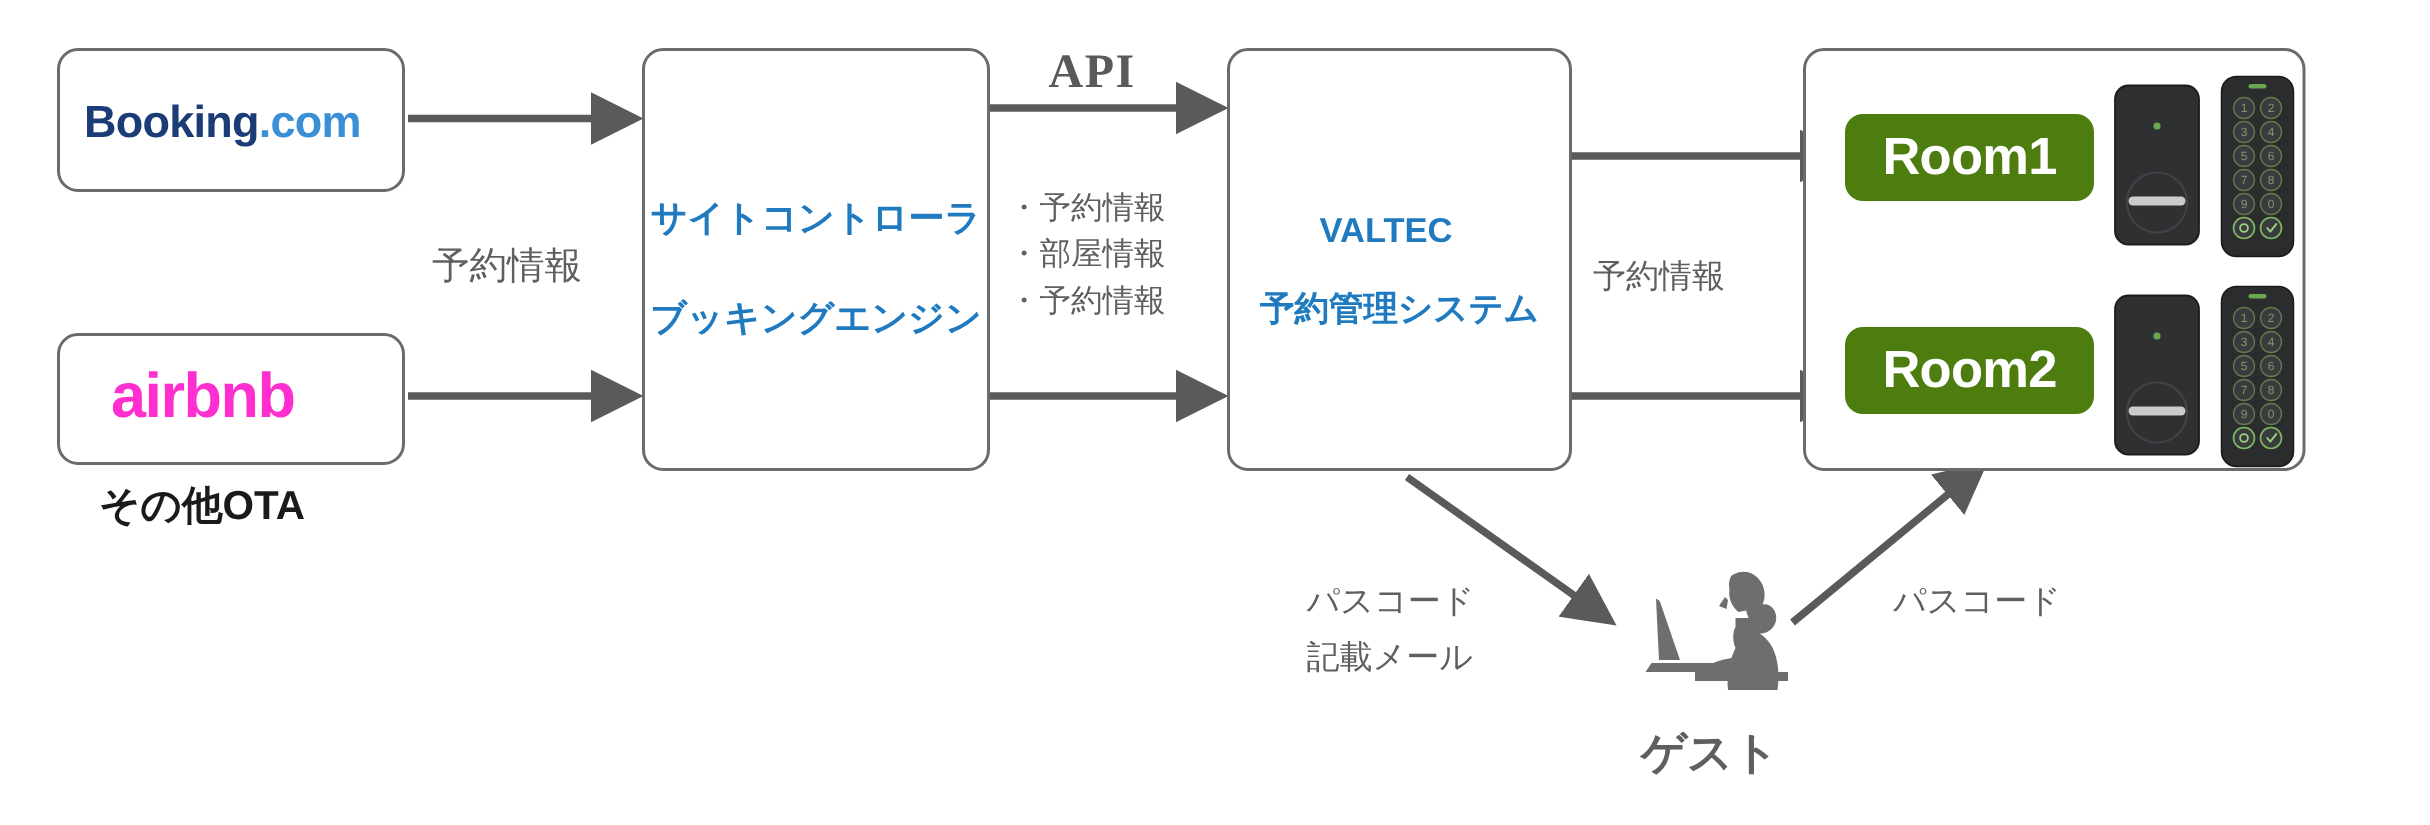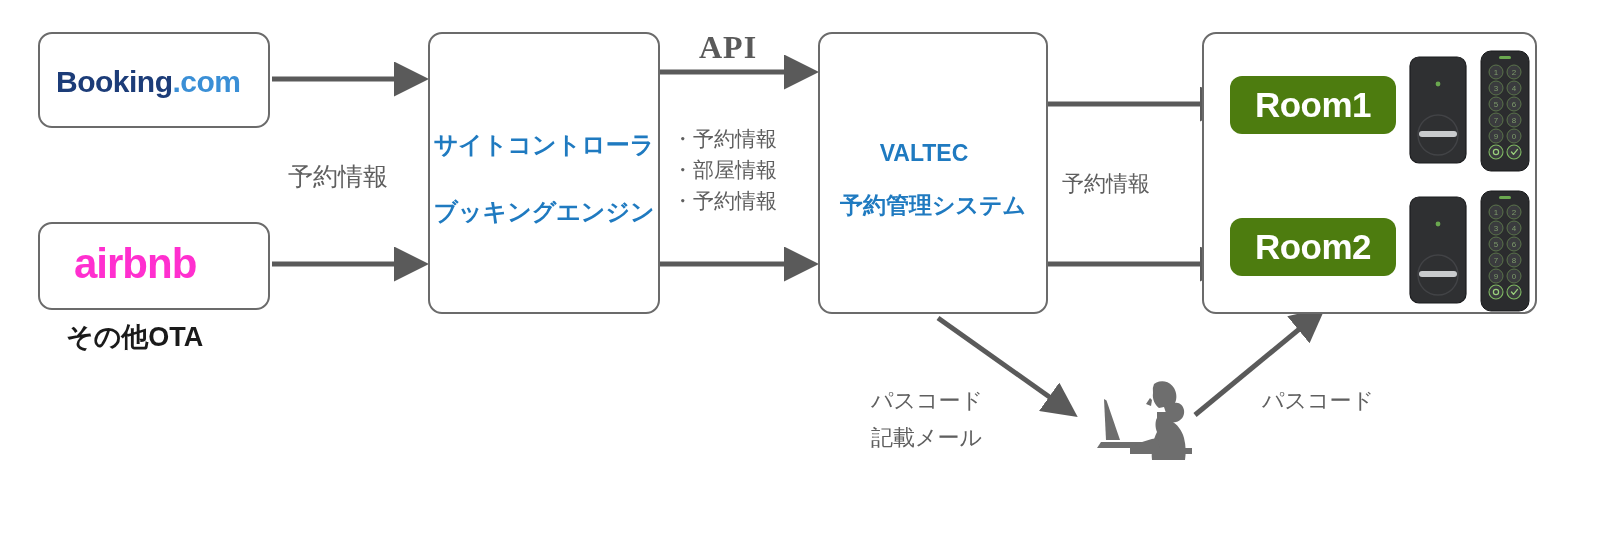--- a/index.html
+++ b/index.html
@@ -204,14 +204,15 @@
       <path d="M92,16 a14,15 0 0 1 20,4 c3,5 3,11 1,15 c4,-1 8,2 9,7 c1,6 -3,11 -8,12 c-3,1 -6,0 -8,-2 l1,-8 l-3,1 l-2,-6 l-5,1 c-4,-3 -7,-9 -6,-15 a14,14 0 0 1 1,-9 z"></path>
       <path d="M88,30 l-4,6 l5,2 l1,-6 z"></path>
 
       <path d="M95,44 l14,0 l0,9 c6,3 11,9 13,17 c2,8 2,15 1,22 l-33,0 c-1,-10 1,-20 5,-28 c-2,-4 -2,-11 0,-14 z"></path>
 
       <path d="M96,70 c-8,1 -18,4 -24,8 l0,6 l26,0 z"></path>
 
       <rect x="68" y="80" width="62" height="6"></rect>
     </g>
   </svg>
+  <div class="guest-label" style="left:1094px;top:482px;">ゲスト</div>
 
 </div>
 
 </body></html>

